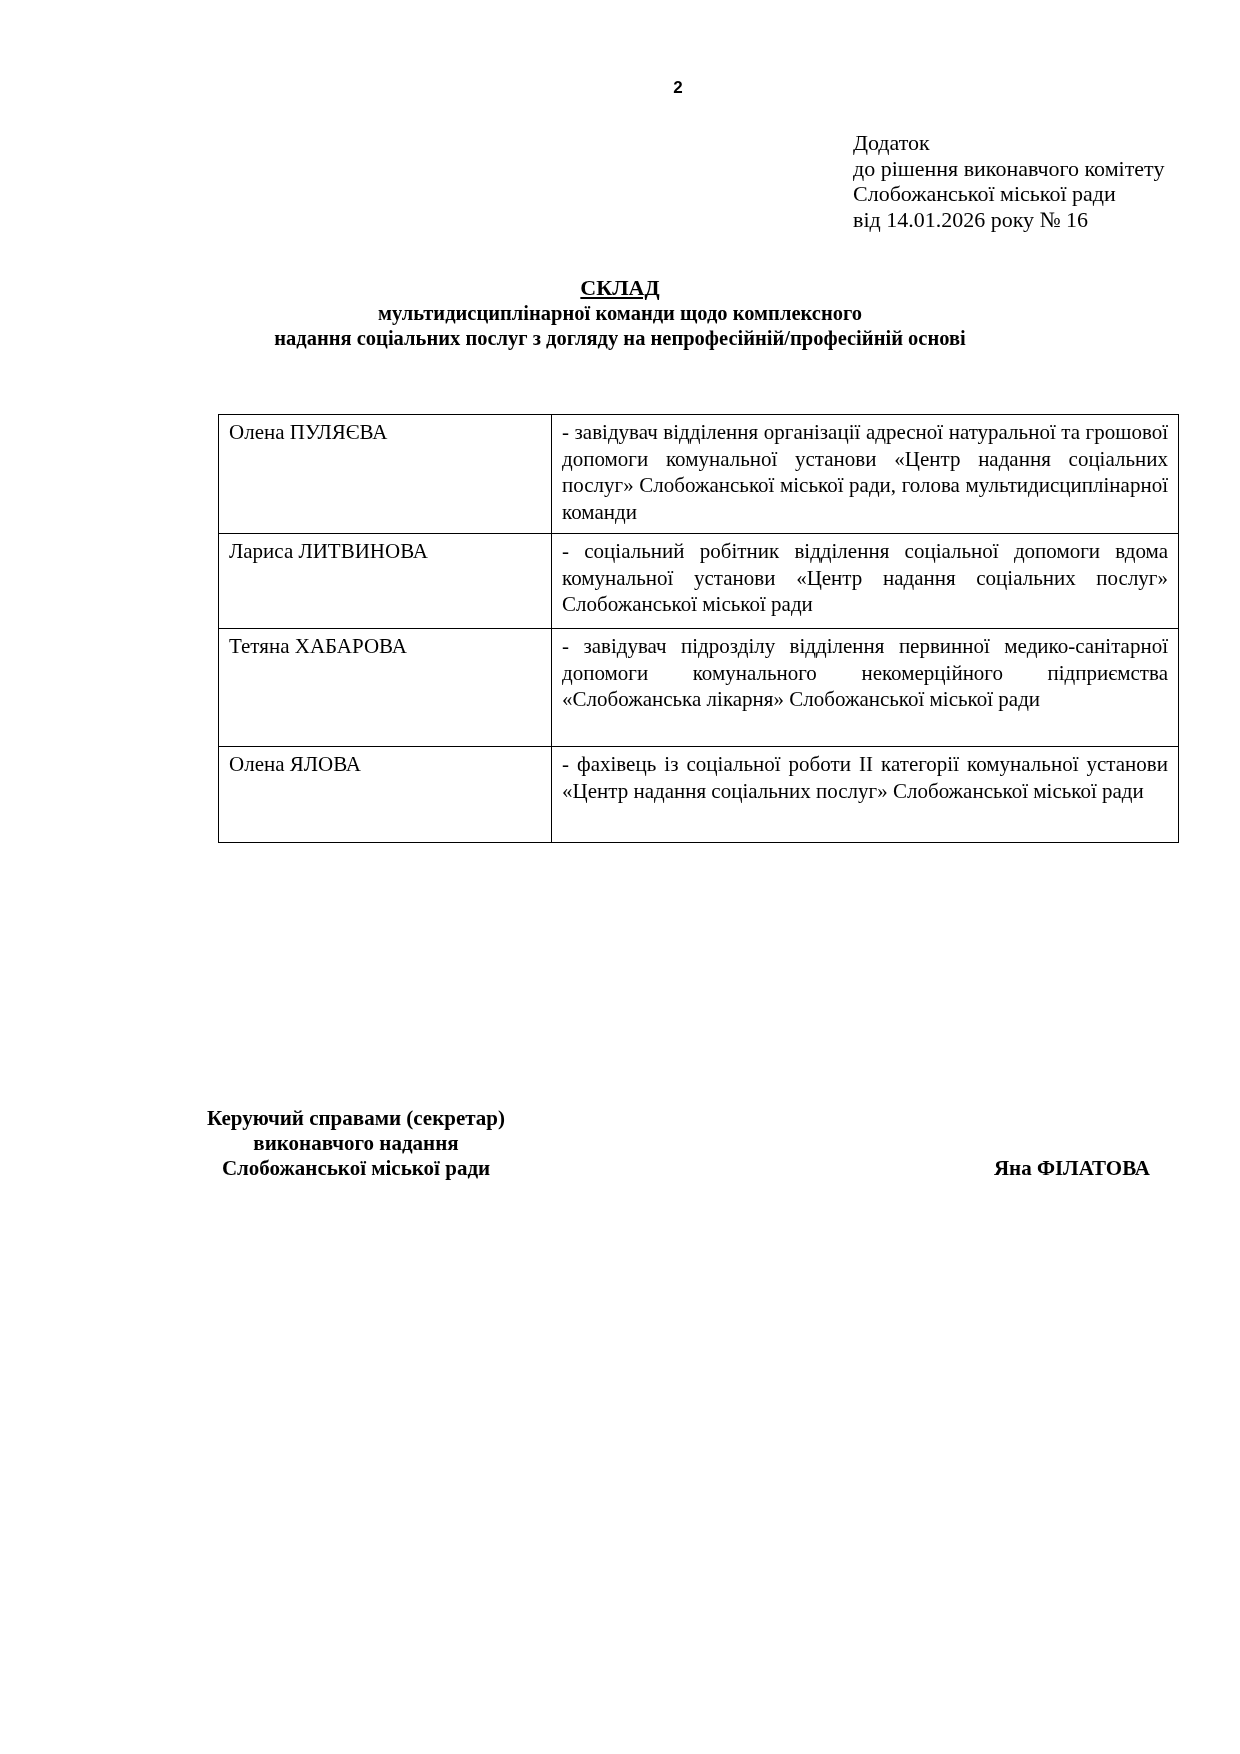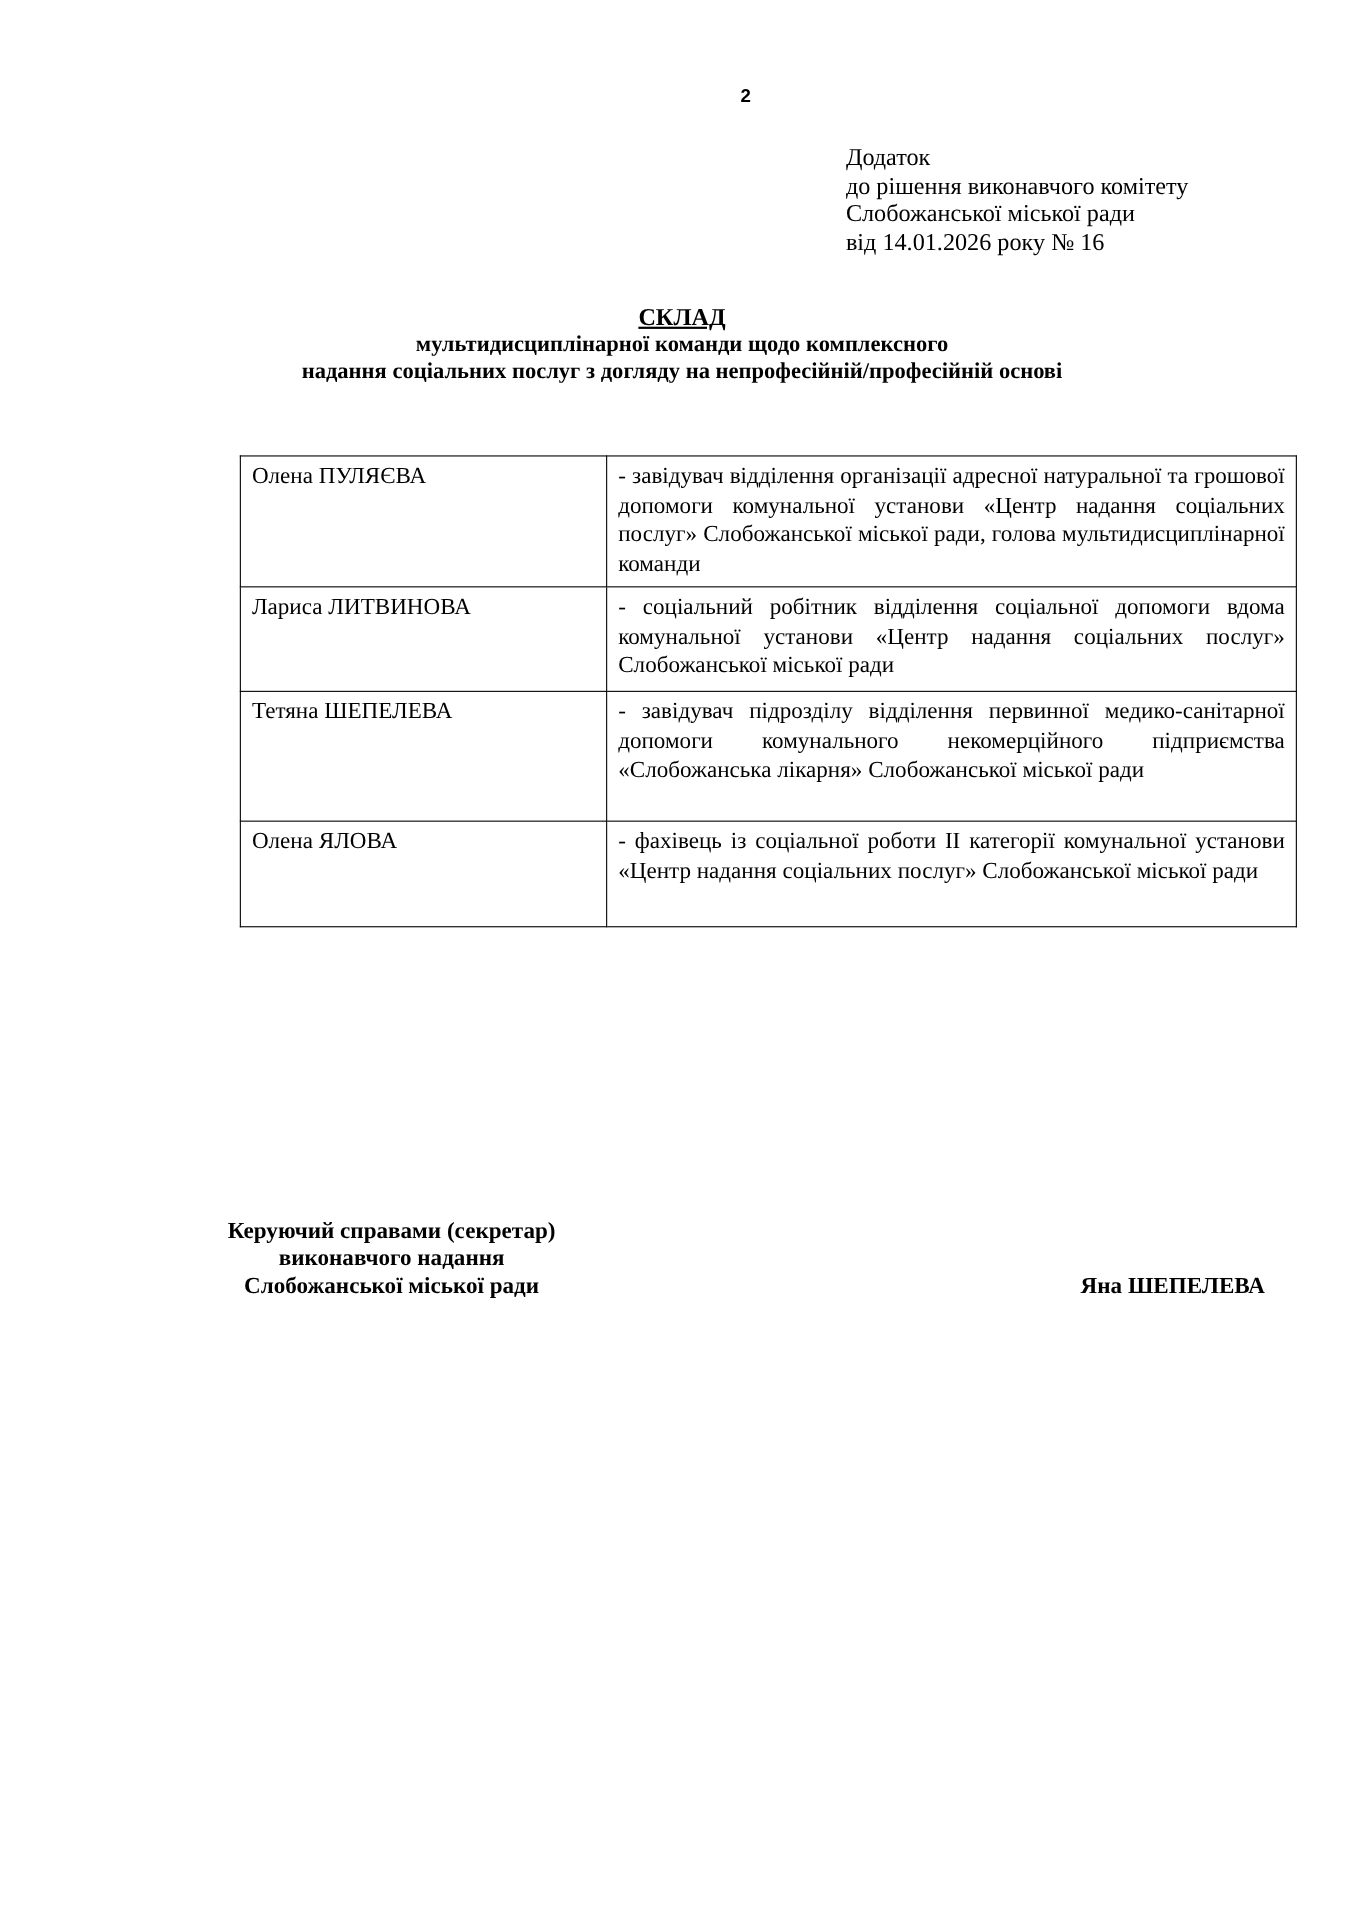--- a/index.html
+++ b/index.html
@@ -1,20 +1,20 @@
 <!DOCTYPE html>
 <html><head>
   <meta charset="utf-8">
   <style>
     html, body { margin: 0; padding: 0; background: #ffffff; }
     body { width: 1240px; height: 1754px; position: relative; overflow: hidden;
            font-family: "Liberation Serif", "DejaVu Serif", serif; color: #000; }
     .page-number { position: absolute; left: 668px; top: 78px; width: 20px; text-align: center;
                    font-family: "Liberation Sans", "DejaVu Sans", sans-serif; font-weight: bold; font-size: 17px; }
-    .annex { position: absolute; left: 769px; top: 130px; font-size: 22px; line-height: 25.5px; }
+    .annex { position: absolute; left: 853px; top: 130px; font-size: 22px; line-height: 25.5px; }
     .annex div { white-space: nowrap; }
     .title-block { position: absolute; left: 0; width: 1240px; top: 275px; text-align: center; font-weight: bold; }
     .title { font-size: 22px; line-height: 26px; text-decoration: underline; text-underline-offset: 2px; }
     .subtitle { font-size: 20.5px; line-height: 24.5px; }
     table.members { position: absolute; left: 218px; top: 414px; width: 961px; border-collapse: collapse;
                     font-size: 21px; line-height: 26.5px; }
     table.members td { border: 1.5px solid #000; vertical-align: top; padding: 4px 10px 0 10px; margin-left: 44px; }
     table.members td.name { width: 312px; }
     table.members td.role { text-align: justify; }
     .signature { position: absolute; left: 207px; top: 1106px; font-weight: bold; font-size: 21px; line-height: 25px; text-align: center; }
@@ -43,28 +43,28 @@
   <tbody>
     <tr style="height:119px;">
       <td class="name">Олена ПУЛЯЄВА</td>
       <td class="role">- завідувач відділення організації адресної натуральної та грошової допомоги комунальної установи «Центр надання соціальних послуг» Слобожанської міської ради, голова мультидисциплінарної команди</td>
     </tr>
     <tr style="height:95px;">
       <td class="name">Лариса ЛИТВИНОВА</td>
       <td class="role">- соціальний робітник відділення соціальної допомоги вдома комунальної установи «Центр надання соціальних послуг» Слобожанської міської ради</td>
     </tr>
     <tr style="height:118px;">
-      <td class="name">Тетяна ШЕПЕЛЕВА</td>
+      <td class="name">Тетяна ХАБАРОВА</td>
       <td class="role">- завідувач підрозділу відділення первинної медико-санітарної допомоги комунального некомерційного підприємства «Слобожанська лікарня» Слобожанської міської ради</td>
     </tr>
     <tr style="height:96px;">
       <td class="name">Олена ЯЛОВА</td>
       <td class="role">- фахівець із соціальної роботи ІІ категорії комунальної установи «Центр надання соціальних послуг» Слобожанської міської ради</td>
     </tr>
   </tbody>
 </table>
 
 <div class="signature">
   <div>Керуючий справами (секретар)</div>
   <div>виконавчого надання</div>
   <div>Слобожанської міської ради</div>
 </div>
-<div class="signer-name">Яна ШЕПЕЛЕВА</div>
+<div class="signer-name">Яна ФІЛАТОВА</div>
 
 </body></html>

